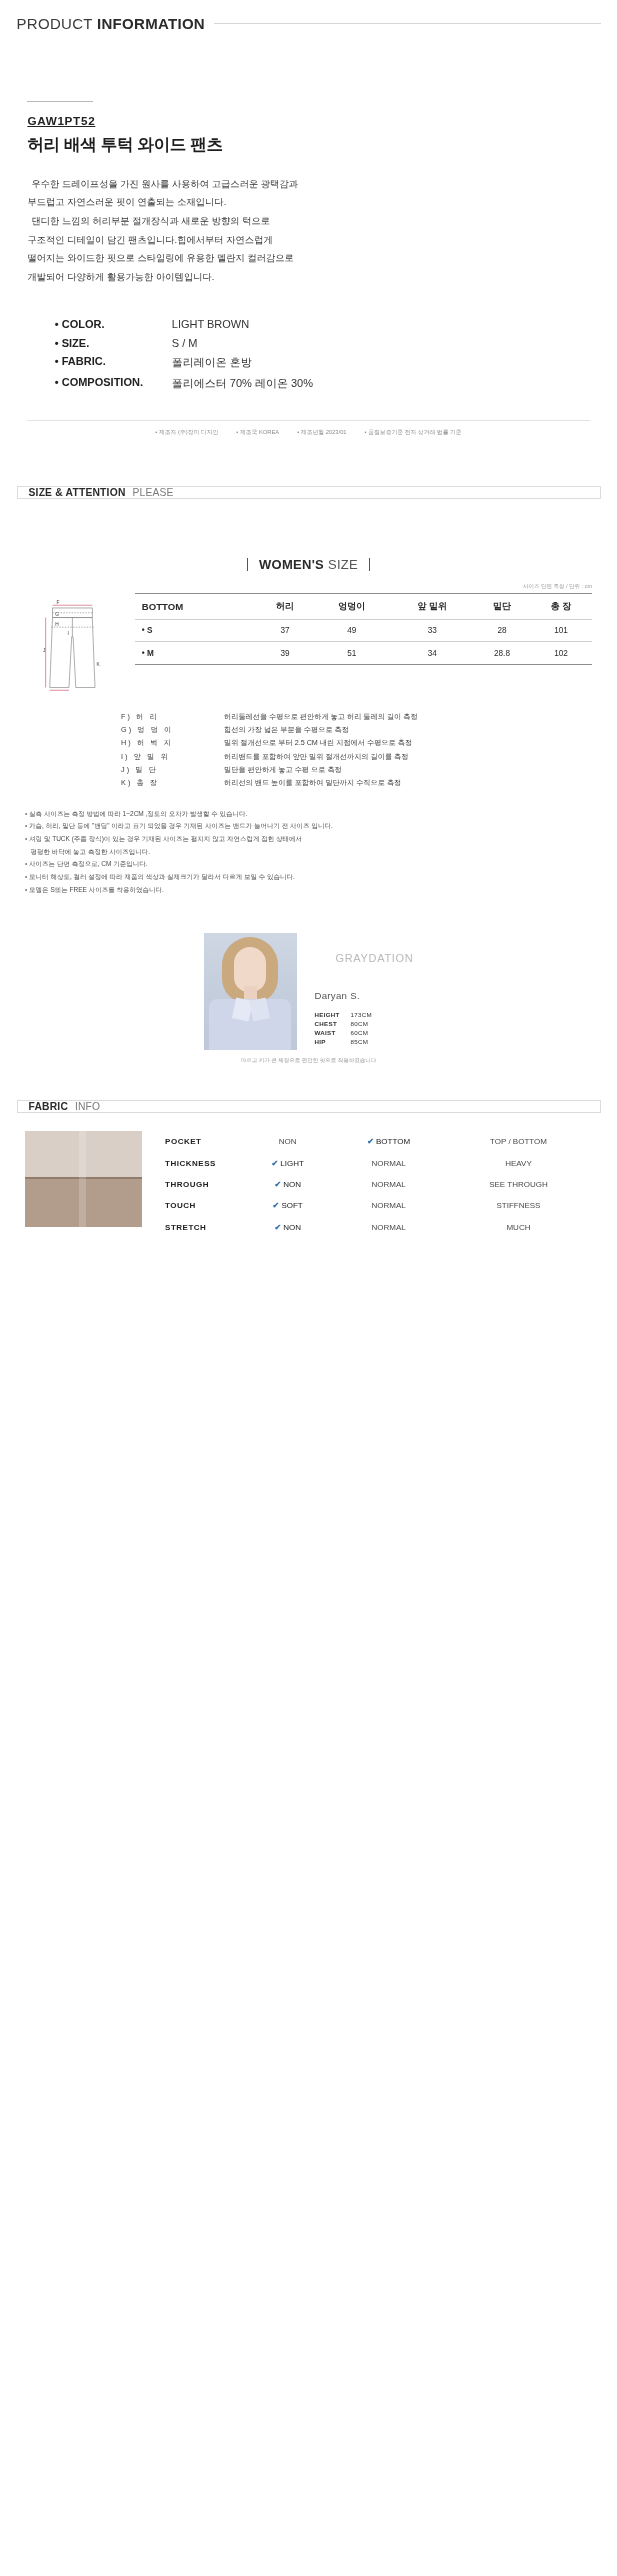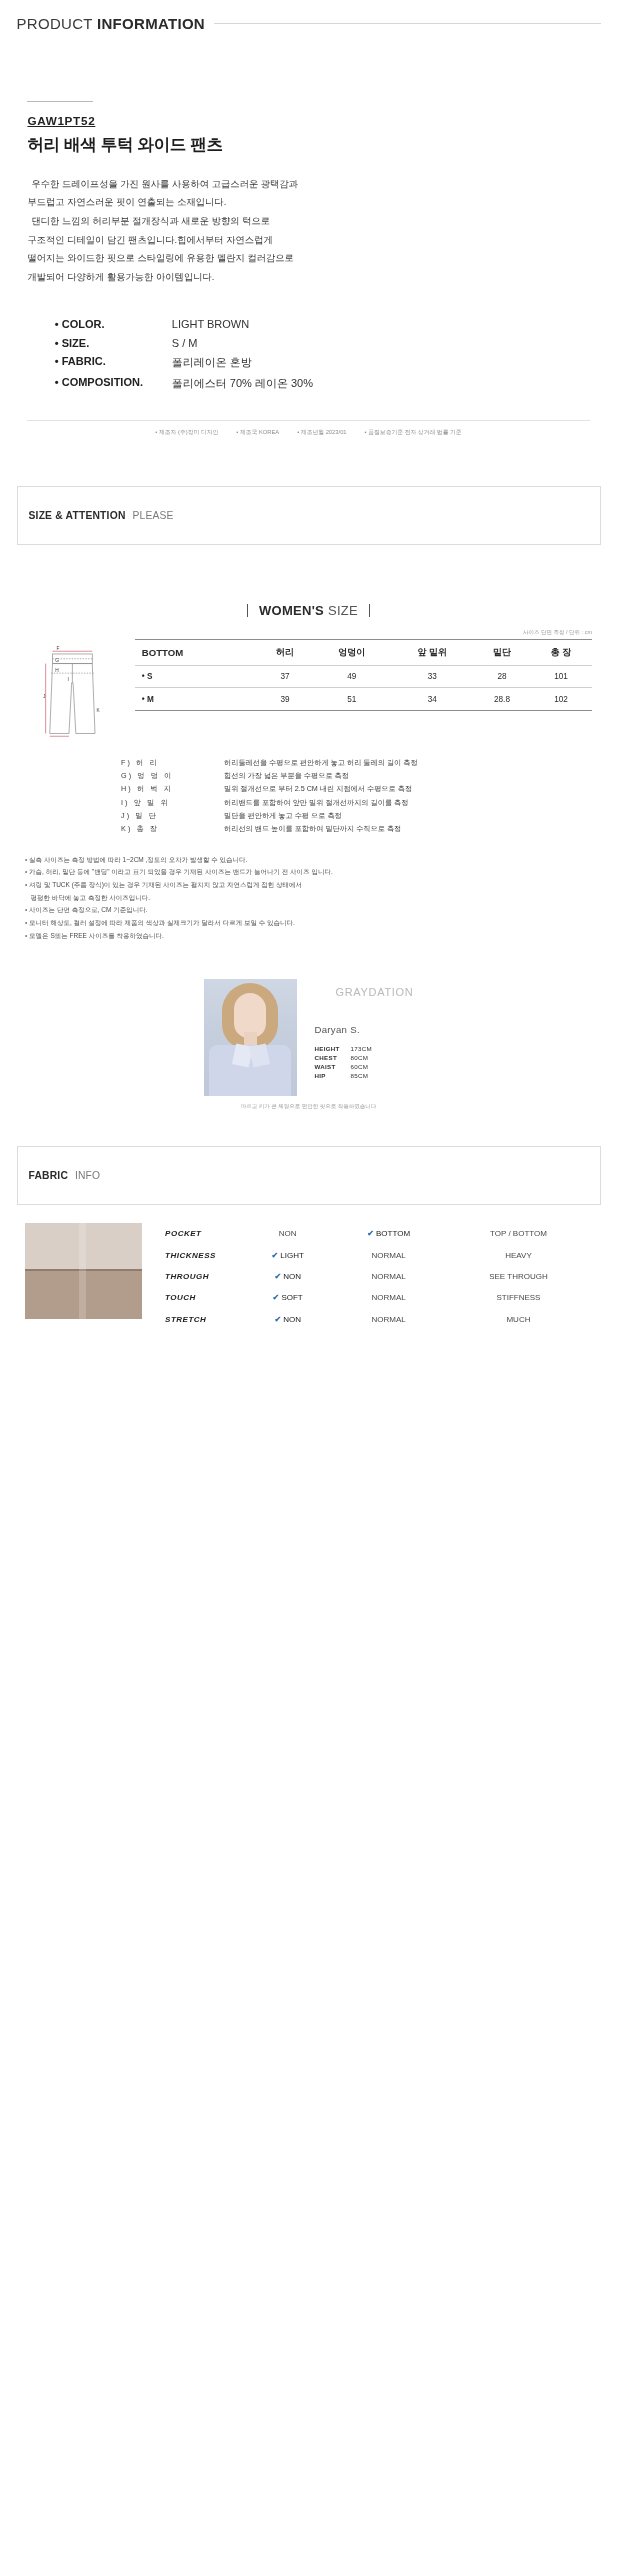--- a/index.html
+++ b/index.html
@@ -22,21 +22,21 @@
   .sec-head .txt .b { font-weight:bold; }
   .sec-head .txt .l { font-weight:normal; color:#3a3a3a;}
   .sec-head .rule { flex:1; height:0.7px; background:#d7d7d7; }
 
   .head-product { padding-top:15px; }
 
   
   .boxed {
     margin: 0 16.5px;
     border:0.7px solid #dcdcdc;
-    padding:23px 11px;
+    padding:0 11px;
     display:flex; align-items:center; gap:6.9px;
   }
   .boxed .t1 { font-size:10.3px; font-weight:bold; letter-spacing:0.2px;}
   .boxed .t2 { font-size:10.3px; color:#7a7a7a; letter-spacing:0.2px;}
 
   
   .prod-wrap { padding: 0 27.4px; }
   .small-rule { width:66px; height:0.7px; background:#b9b9b9; margin: 0 0 12.3px 0;}
   .code { font-size:11.7px; font-weight:bold; letter-spacing:0.7px; color:#222;text-decoration:underline; }
   .title { font-size:16.5px; font-weight:bold; margin-top:6.9px; letter-spacing:-0.3px; color:#1d1d1d;}
@@ -114,41 +114,41 @@
     background:#cfd6ea; border-radius:8.2px 8.2px 0 0;
   }
   .model-photo .collarL {
     position:absolute; left:30px; top:66px; width:16.5px; height:20.6px; background:#e4e9f5;
     transform: rotate(12deg);
   }
   .model-photo .collarR {
     position:absolute; left:47px; top:66px; width:16.5px; height:20.6px; background:#dde3f1;
     transform: rotate(-12deg);
   }
-  .model-info { padding: 6.9px 0 0 18px; width:117px; }
+  .model-info { padding: 6.9px 0 0 18px; width:117px;margin-top:12px; }
   .brandname { font-size:11px; color:#b9b9b9; letter-spacing:0.7px; text-align:right; }
   .modelname { font-size:9.6px; color:#555; margin-top:26px; letter-spacing:0.3px;}
   .mstats { margin-top:9.6px; font-size:6.2px; color:#333; }
   .mstats .r { display:flex; margin-bottom:2.1px; }
   .mstats .k { width:36px; font-weight:bold; letter-spacing:0.3px;}
   .mstats .v { letter-spacing:0.3px;}
   .model-caption { text-align:center; font-size:5.5px; color:#9a9a9a; margin-top:6.9px; }
 
   
   .fabric-sec { margin-top:36px; }
   .fabric-area { display:flex; padding: 18px 25px 0 25px; gap:19px; }
   .swatch { width:117px; height:96px; position:relative; overflow:hidden; background:#e8e3dd;}
   .swatch .top { position:absolute; inset:0 0 52% 0; background:#d9cfc6;}
   .swatch .bot { position:absolute; top:48%; left:0; right:0; bottom:0; background:#b29d8c;}
   .swatch .seam { position:absolute; top:48%; left:0; right:0; height:1.4px; background:#8f7c6c;}
   .swatch .fold { position:absolute; top:0; bottom:0; left:46%; width:6.9px; background:rgba(255,255,255,.18);}
 
   table.fabric { border-collapse:collapse; flex:1; font-size:8px; }
   table.fabric td { padding:6.2px 4.1px; text-align:center; color:#4a4a4a; }
-  table.fabric td.lbl { text-align:left; font-weight:bold; color:#222; letter-spacing:0.5px; width:82px;font-style:italic;}
+  table.fabric td.lbl { text-align:left; font-weight:bold; color:#222; letter-spacing:0.5px; width:82px;}
   table.fabric td.on { color:#222; }
   .chk { color:#2f6fb0; font-weight:bold; margin-right:2.1px;}
 
   .bottom-pad { height:27.4px; }
 </style>
 </head>
 <body>
 
 <div class="page">
 

